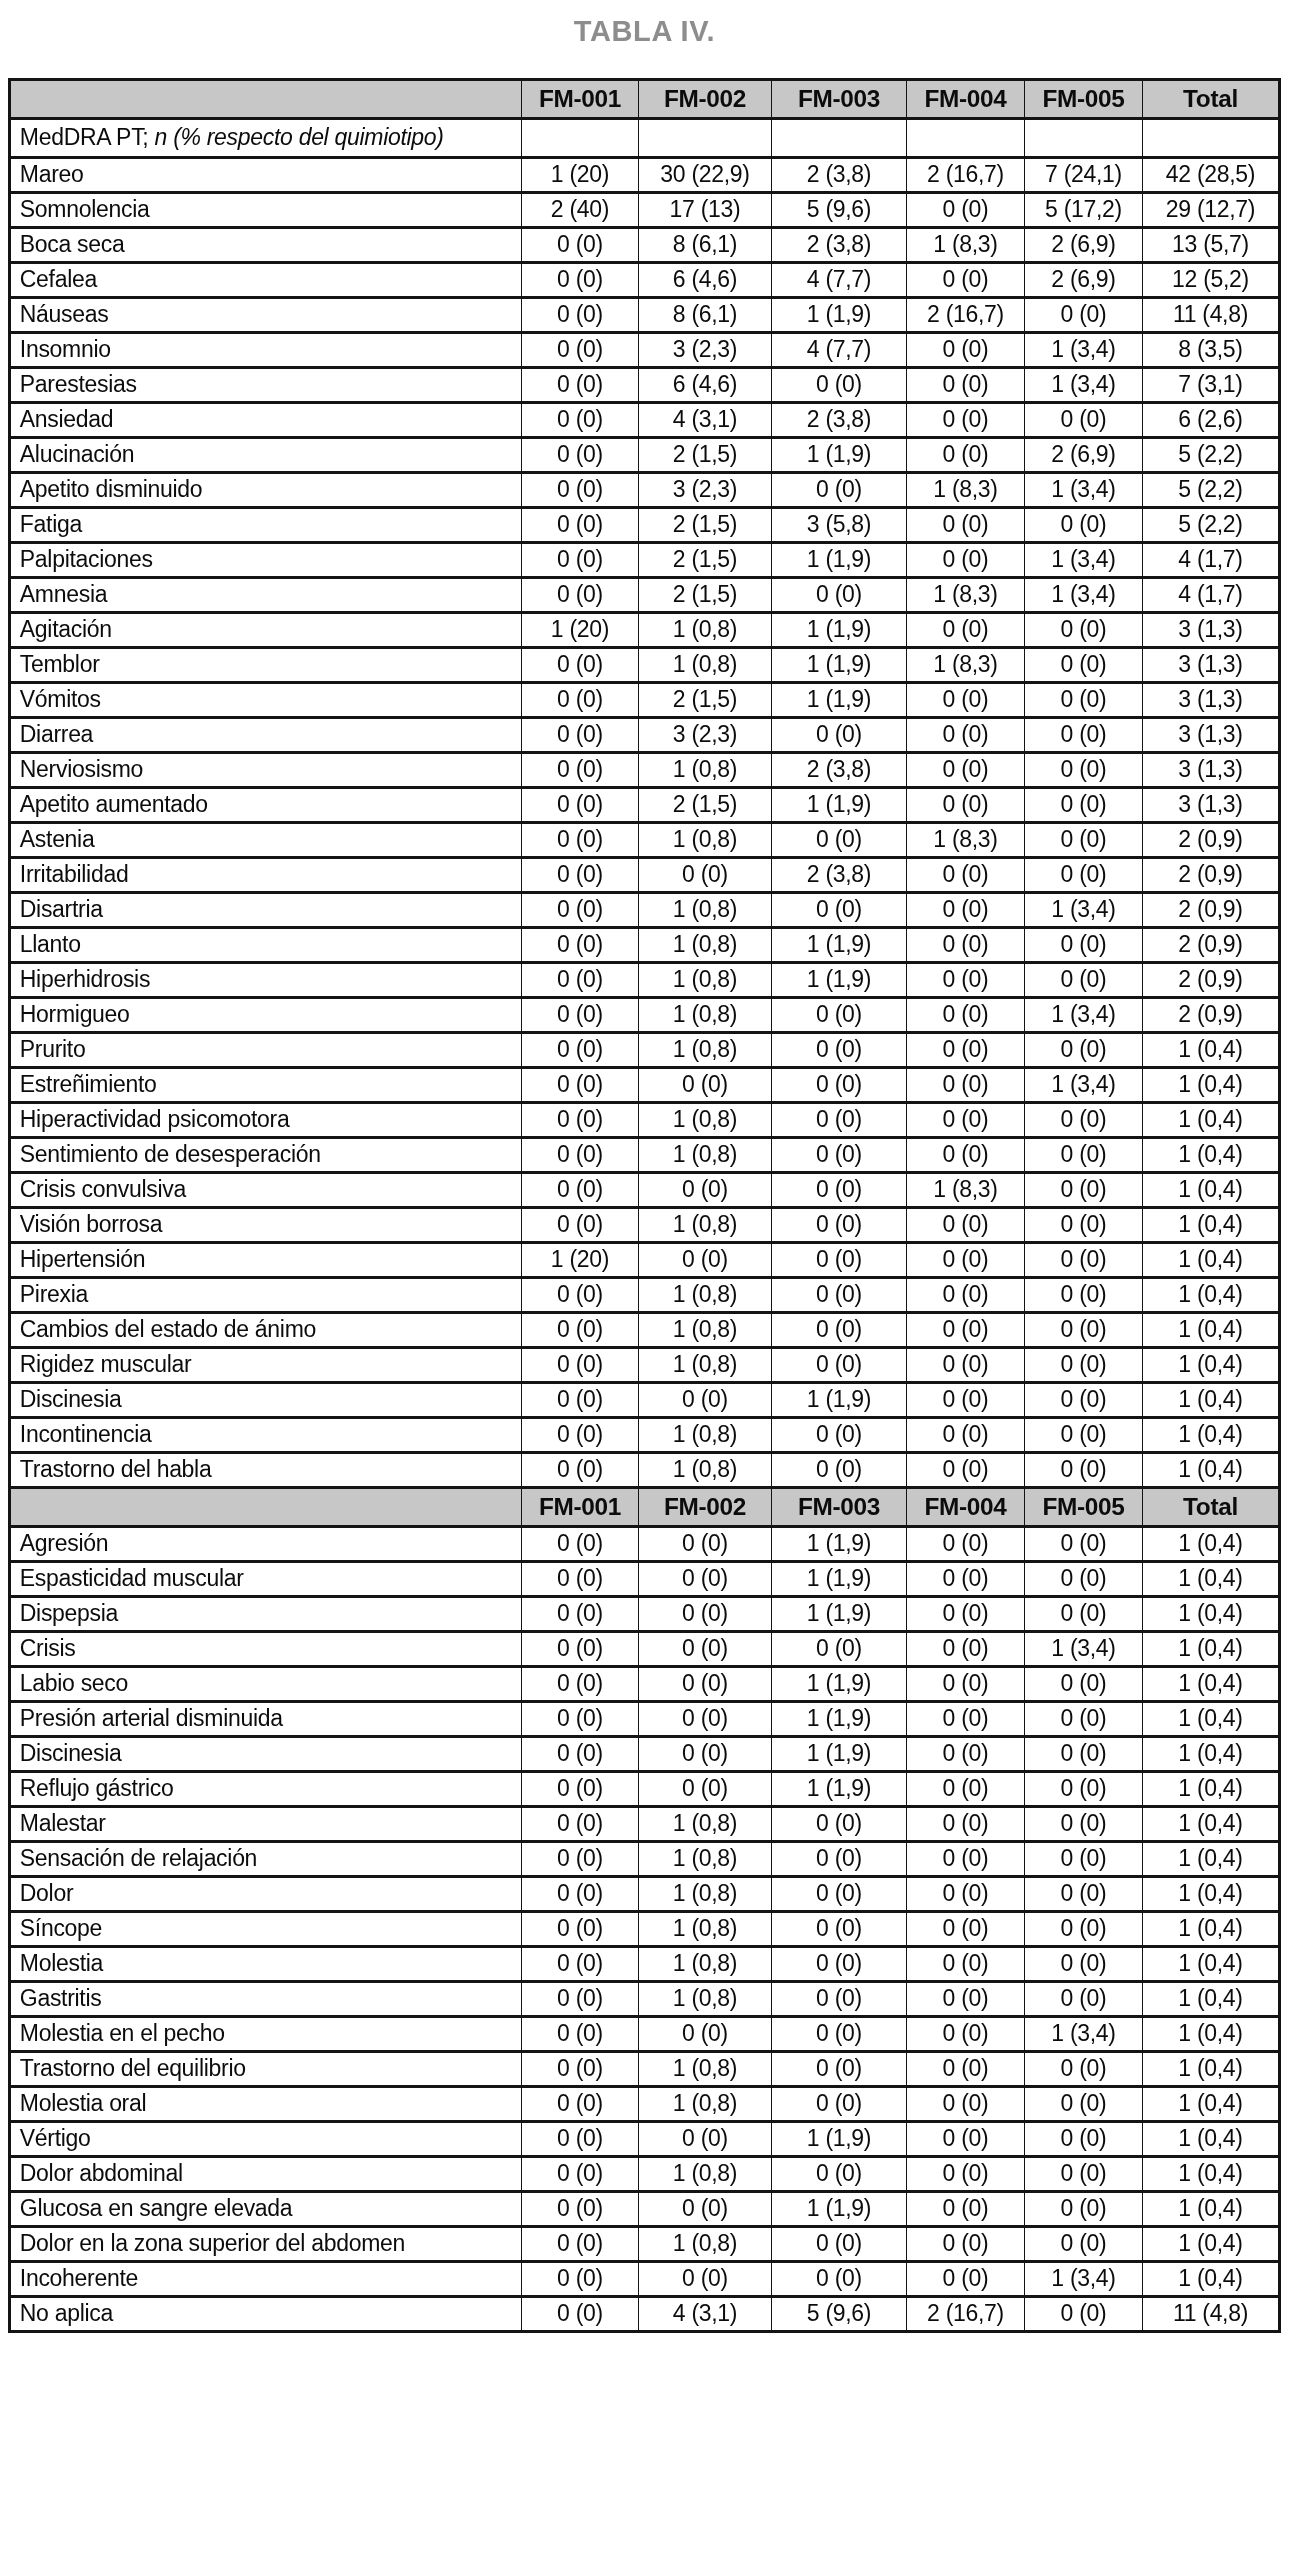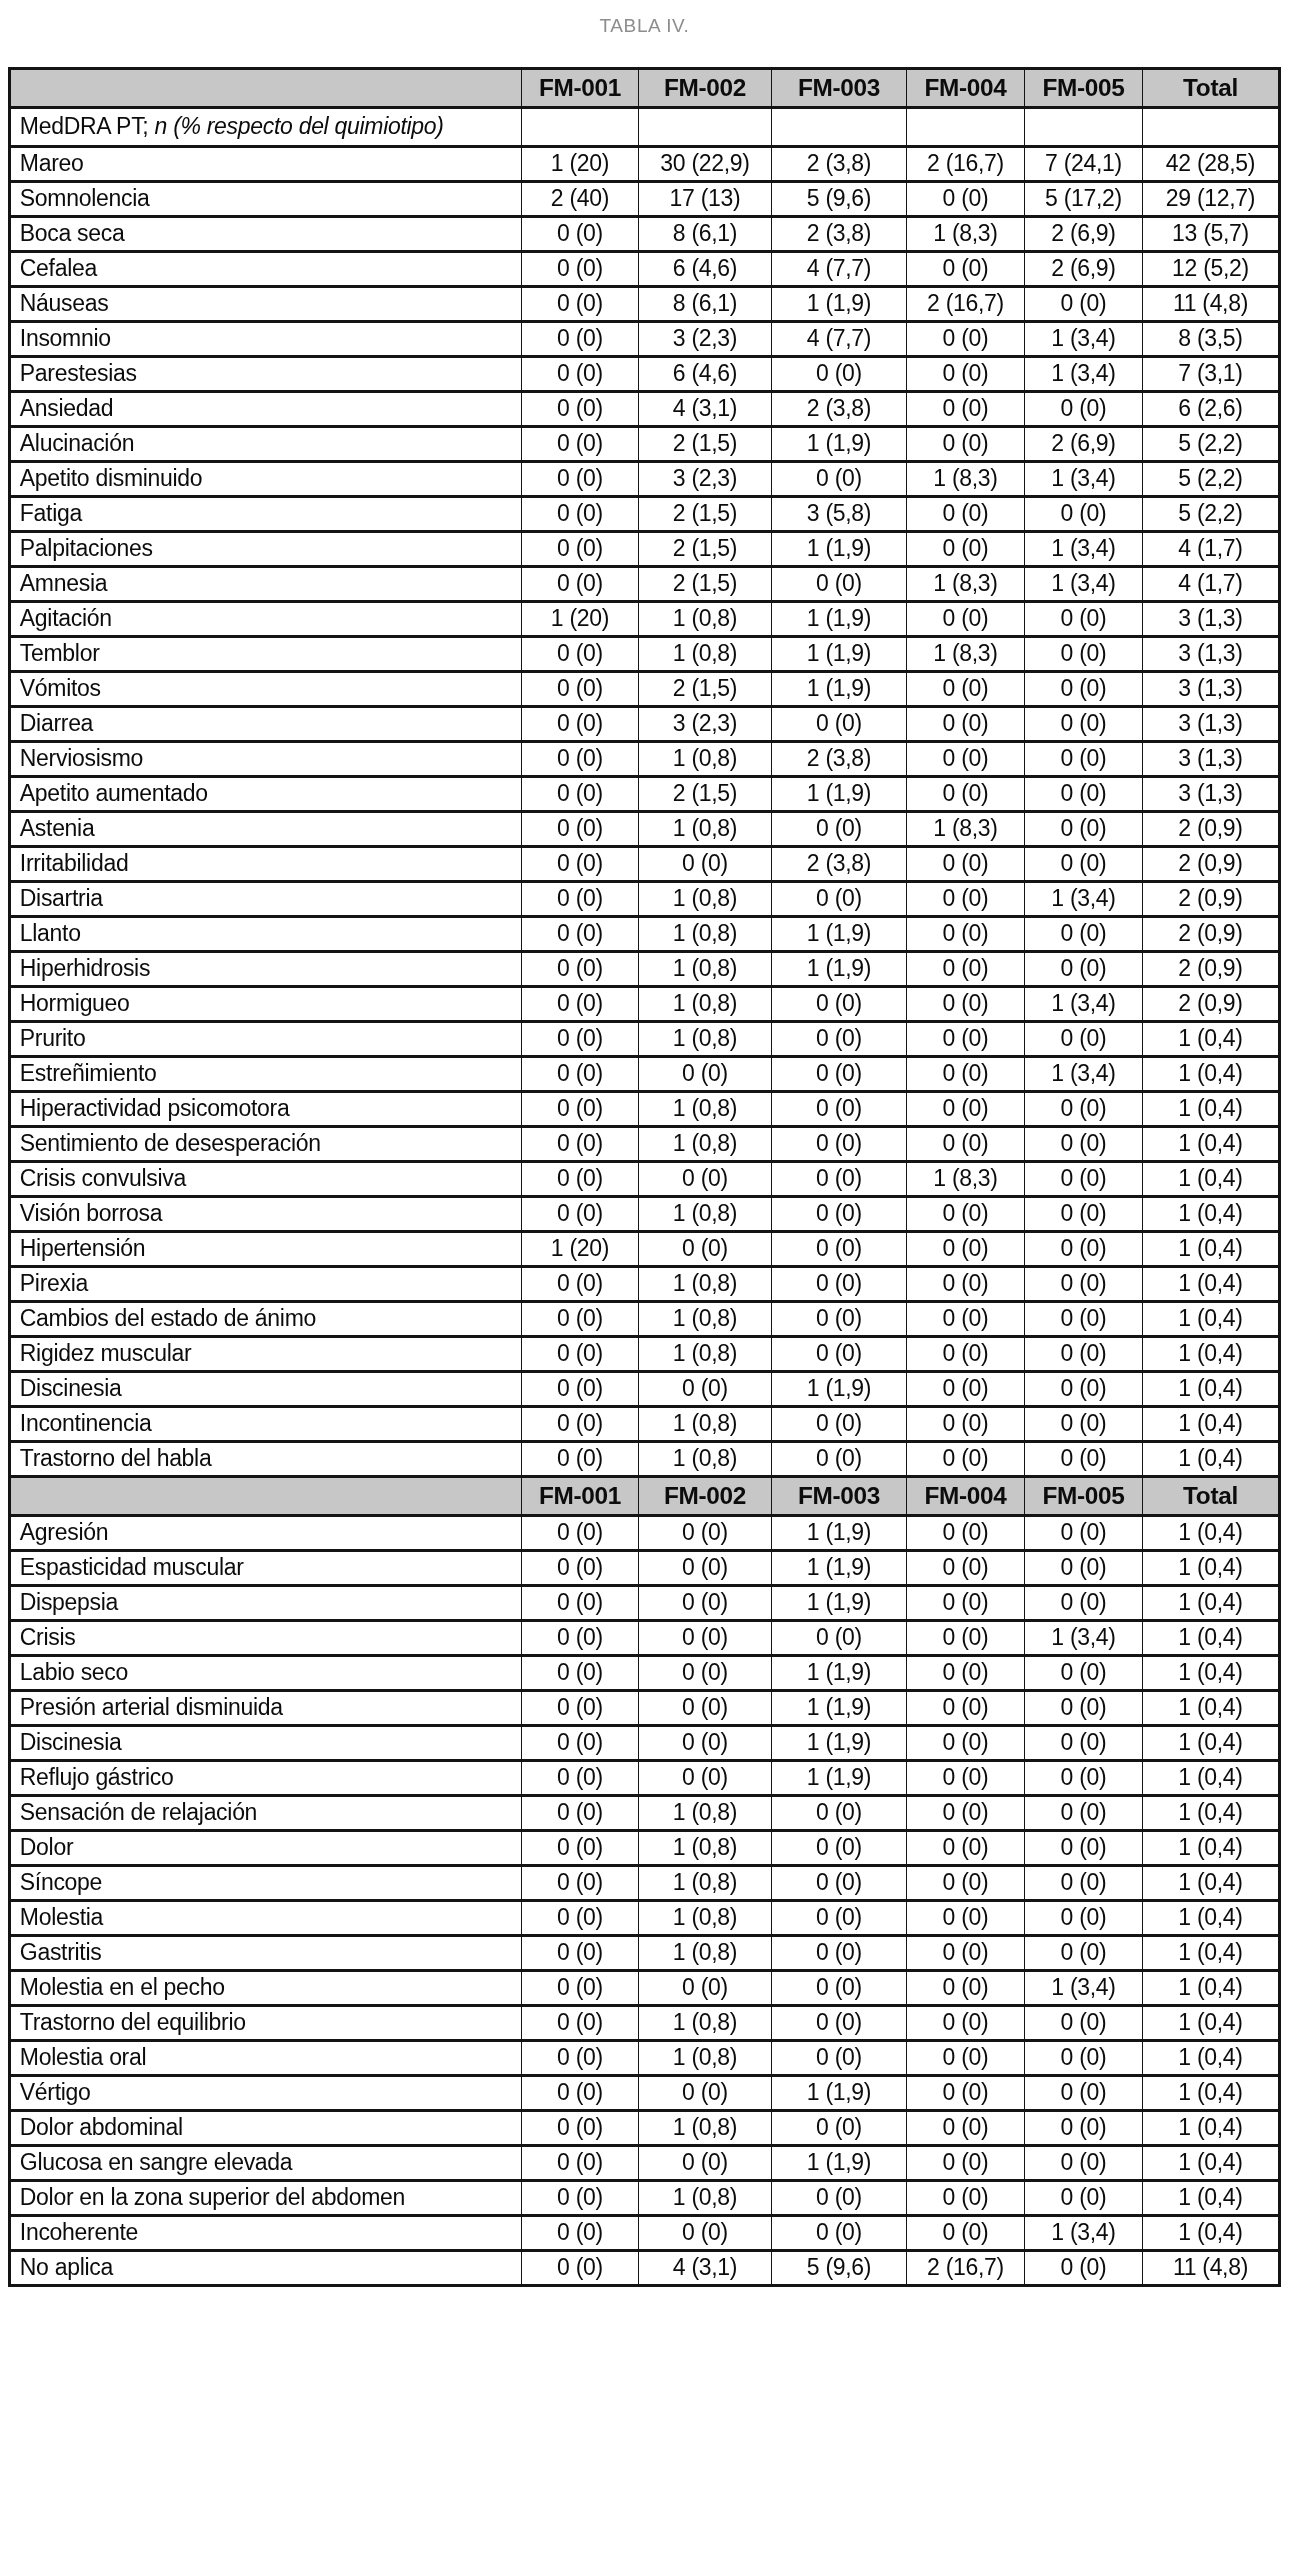--- a/index.html
+++ b/index.html
@@ -4,22 +4,22 @@
 <style>
   html,body{margin:0;padding:0;background:#ffffff;}
   body{
     width:1289px;height:2576px;
     font-family:"Liberation Sans","DejaVu Sans",sans-serif;
     color:#0c0c0c;
     -webkit-font-smoothing:antialiased;
   }
   .page-title{
     text-align:center;
-    font-weight:normal;
-    font-size:19px;
+    font-weight:bold;
+    font-size:29px;
     letter-spacing:0.6px;
     padding:15px 0 13.8px 0;
   }
   table.tabla{
     table-layout:fixed;
     border-collapse:collapse;
     margin:16px auto;
     width:1270px;
     border:3.8px solid #141414;
   }
@@ -498,20 +498,29 @@
       <tr>
         <td class="c-label">Reflujo gástrico</td>
         <td class="c-val">0 (0)</td>
         <td class="c-val">0 (0)</td>
         <td class="c-val">1 (1,9)</td>
         <td class="c-val">0 (0)</td>
         <td class="c-val">0 (0)</td>
         <td class="c-val">1 (0,4)</td>
       </tr>
       <tr>
+        <td class="c-label">Malestar</td>
+        <td class="c-val">0 (0)</td>
+        <td class="c-val">1 (0,8)</td>
+        <td class="c-val">0 (0)</td>
+        <td class="c-val">0 (0)</td>
+        <td class="c-val">0 (0)</td>
+        <td class="c-val">1 (0,4)</td>
+      </tr>
+      <tr>
         <td class="c-label">Sensación de relajación</td>
         <td class="c-val">0 (0)</td>
         <td class="c-val">1 (0,8)</td>
         <td class="c-val">0 (0)</td>
         <td class="c-val">0 (0)</td>
         <td class="c-val">0 (0)</td>
         <td class="c-val">1 (0,4)</td>
       </tr>
       <tr>
         <td class="c-label">Dolor</td>

